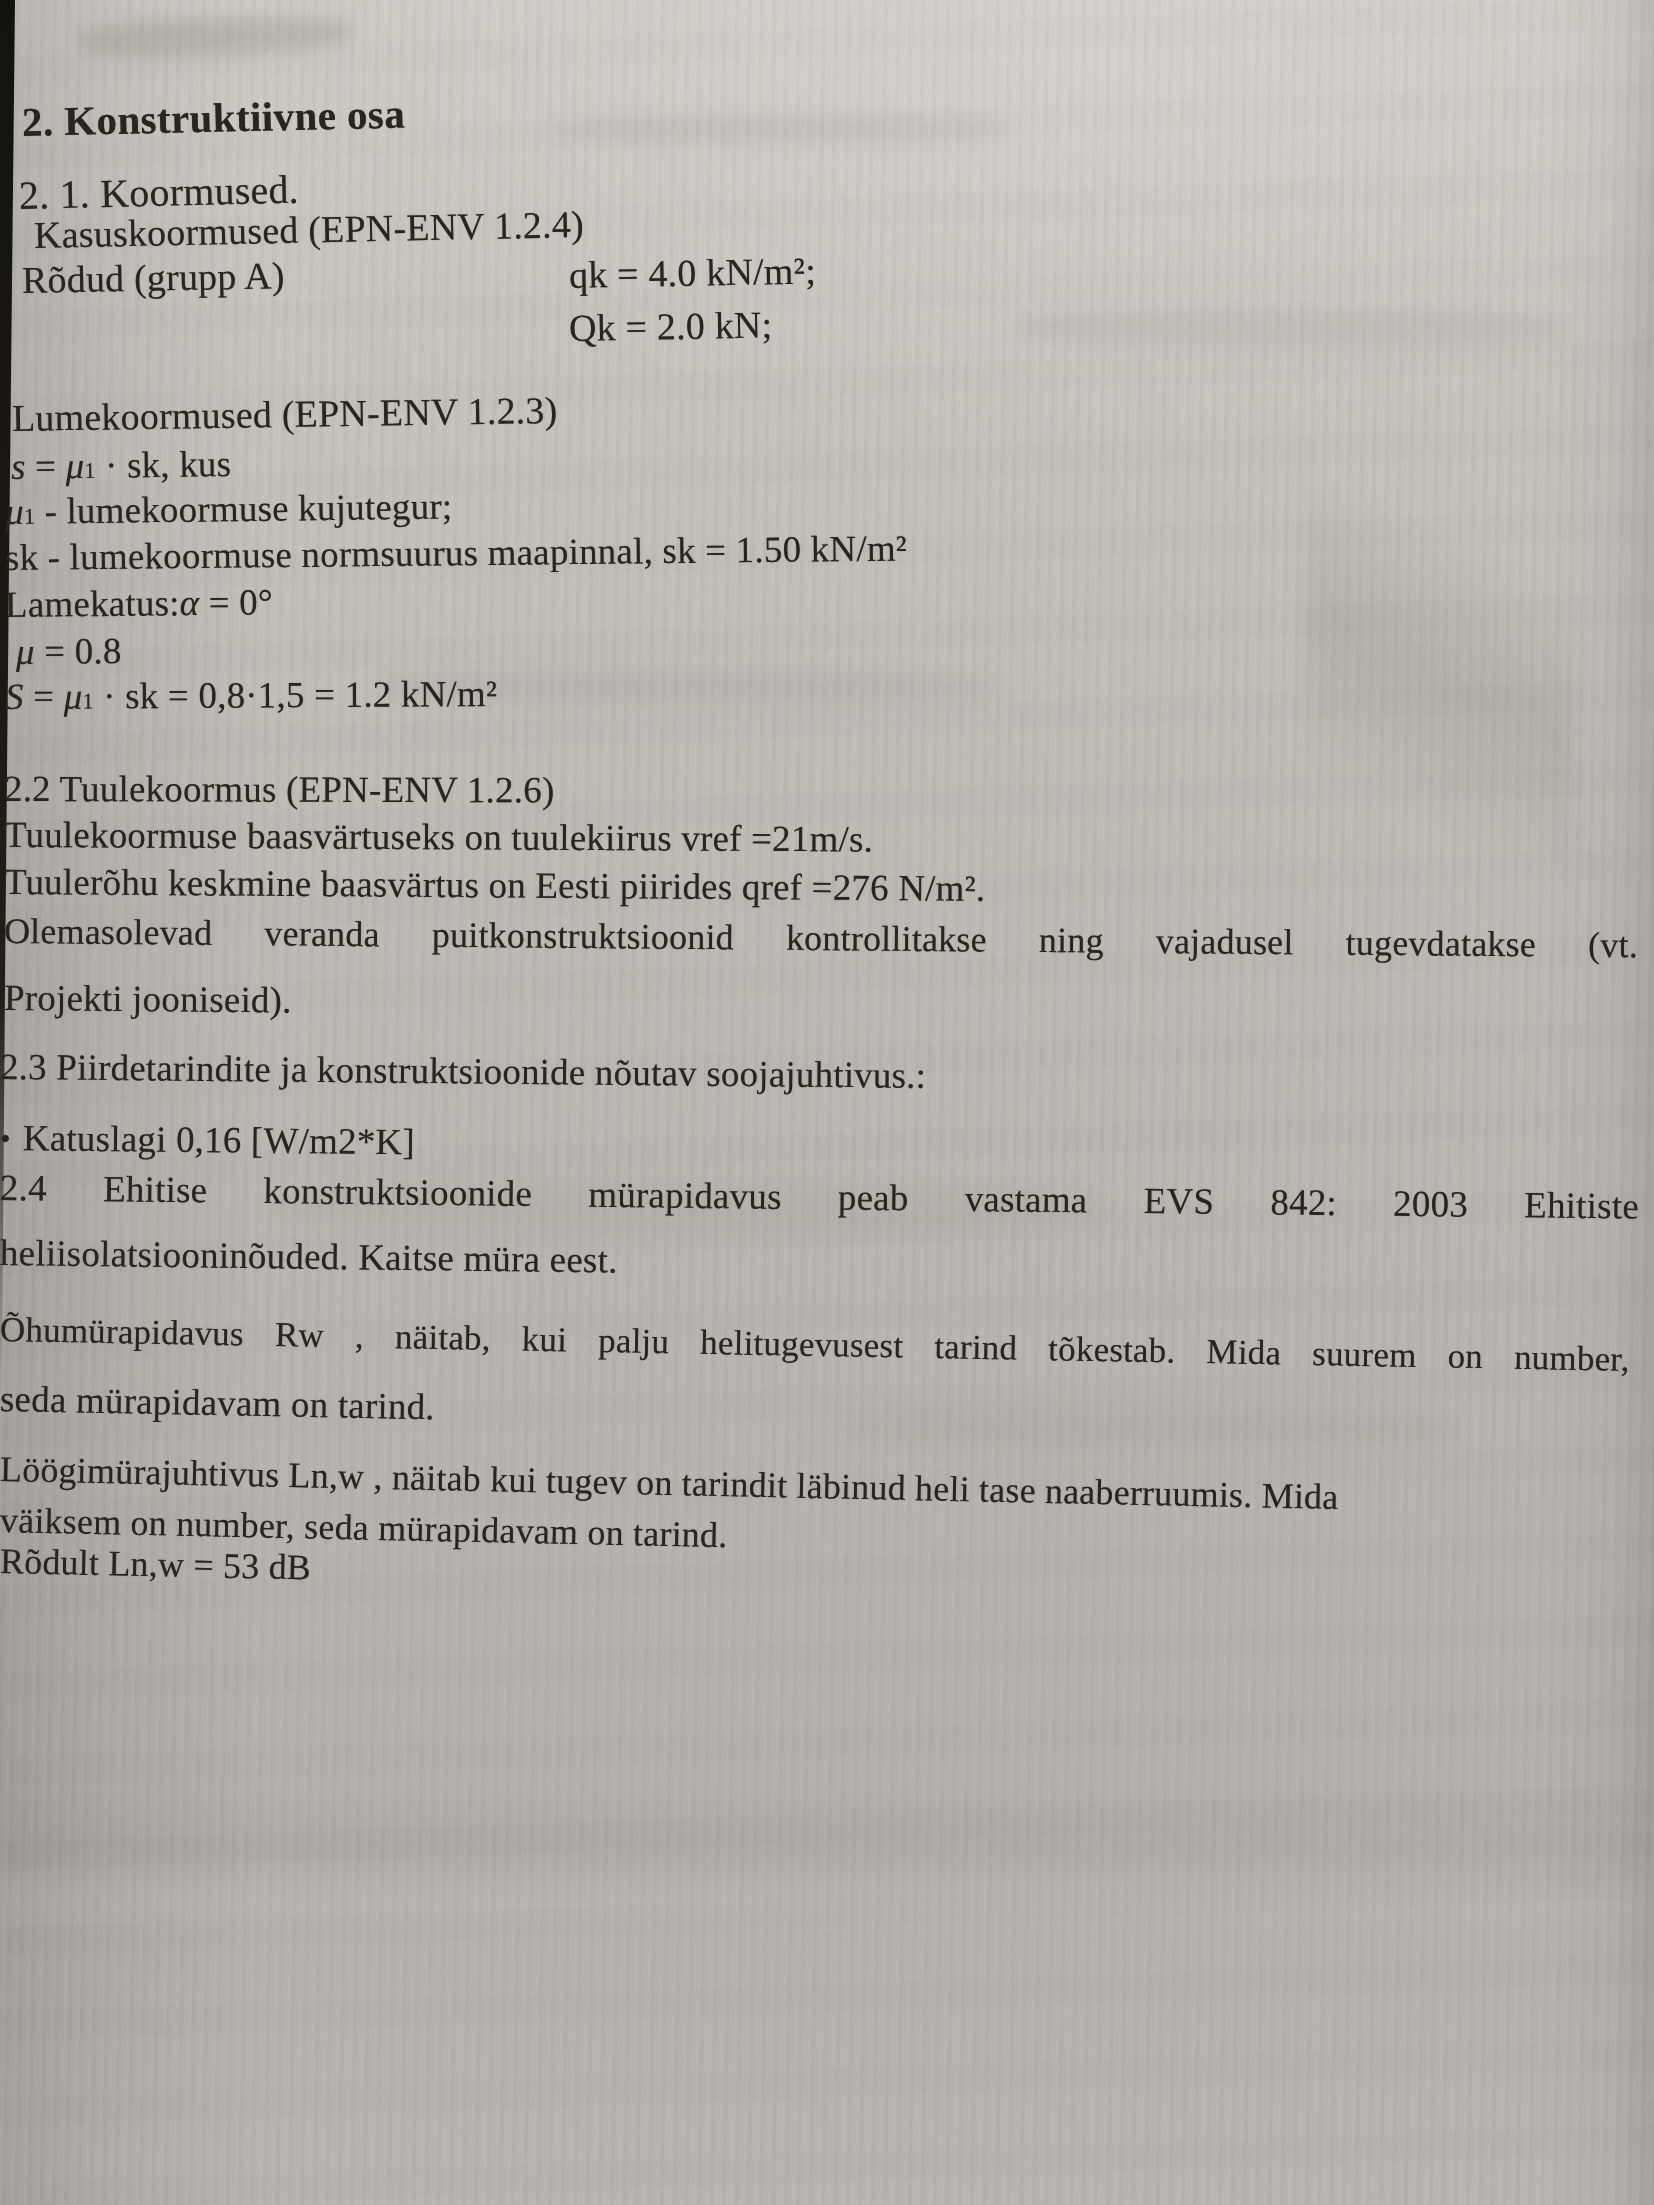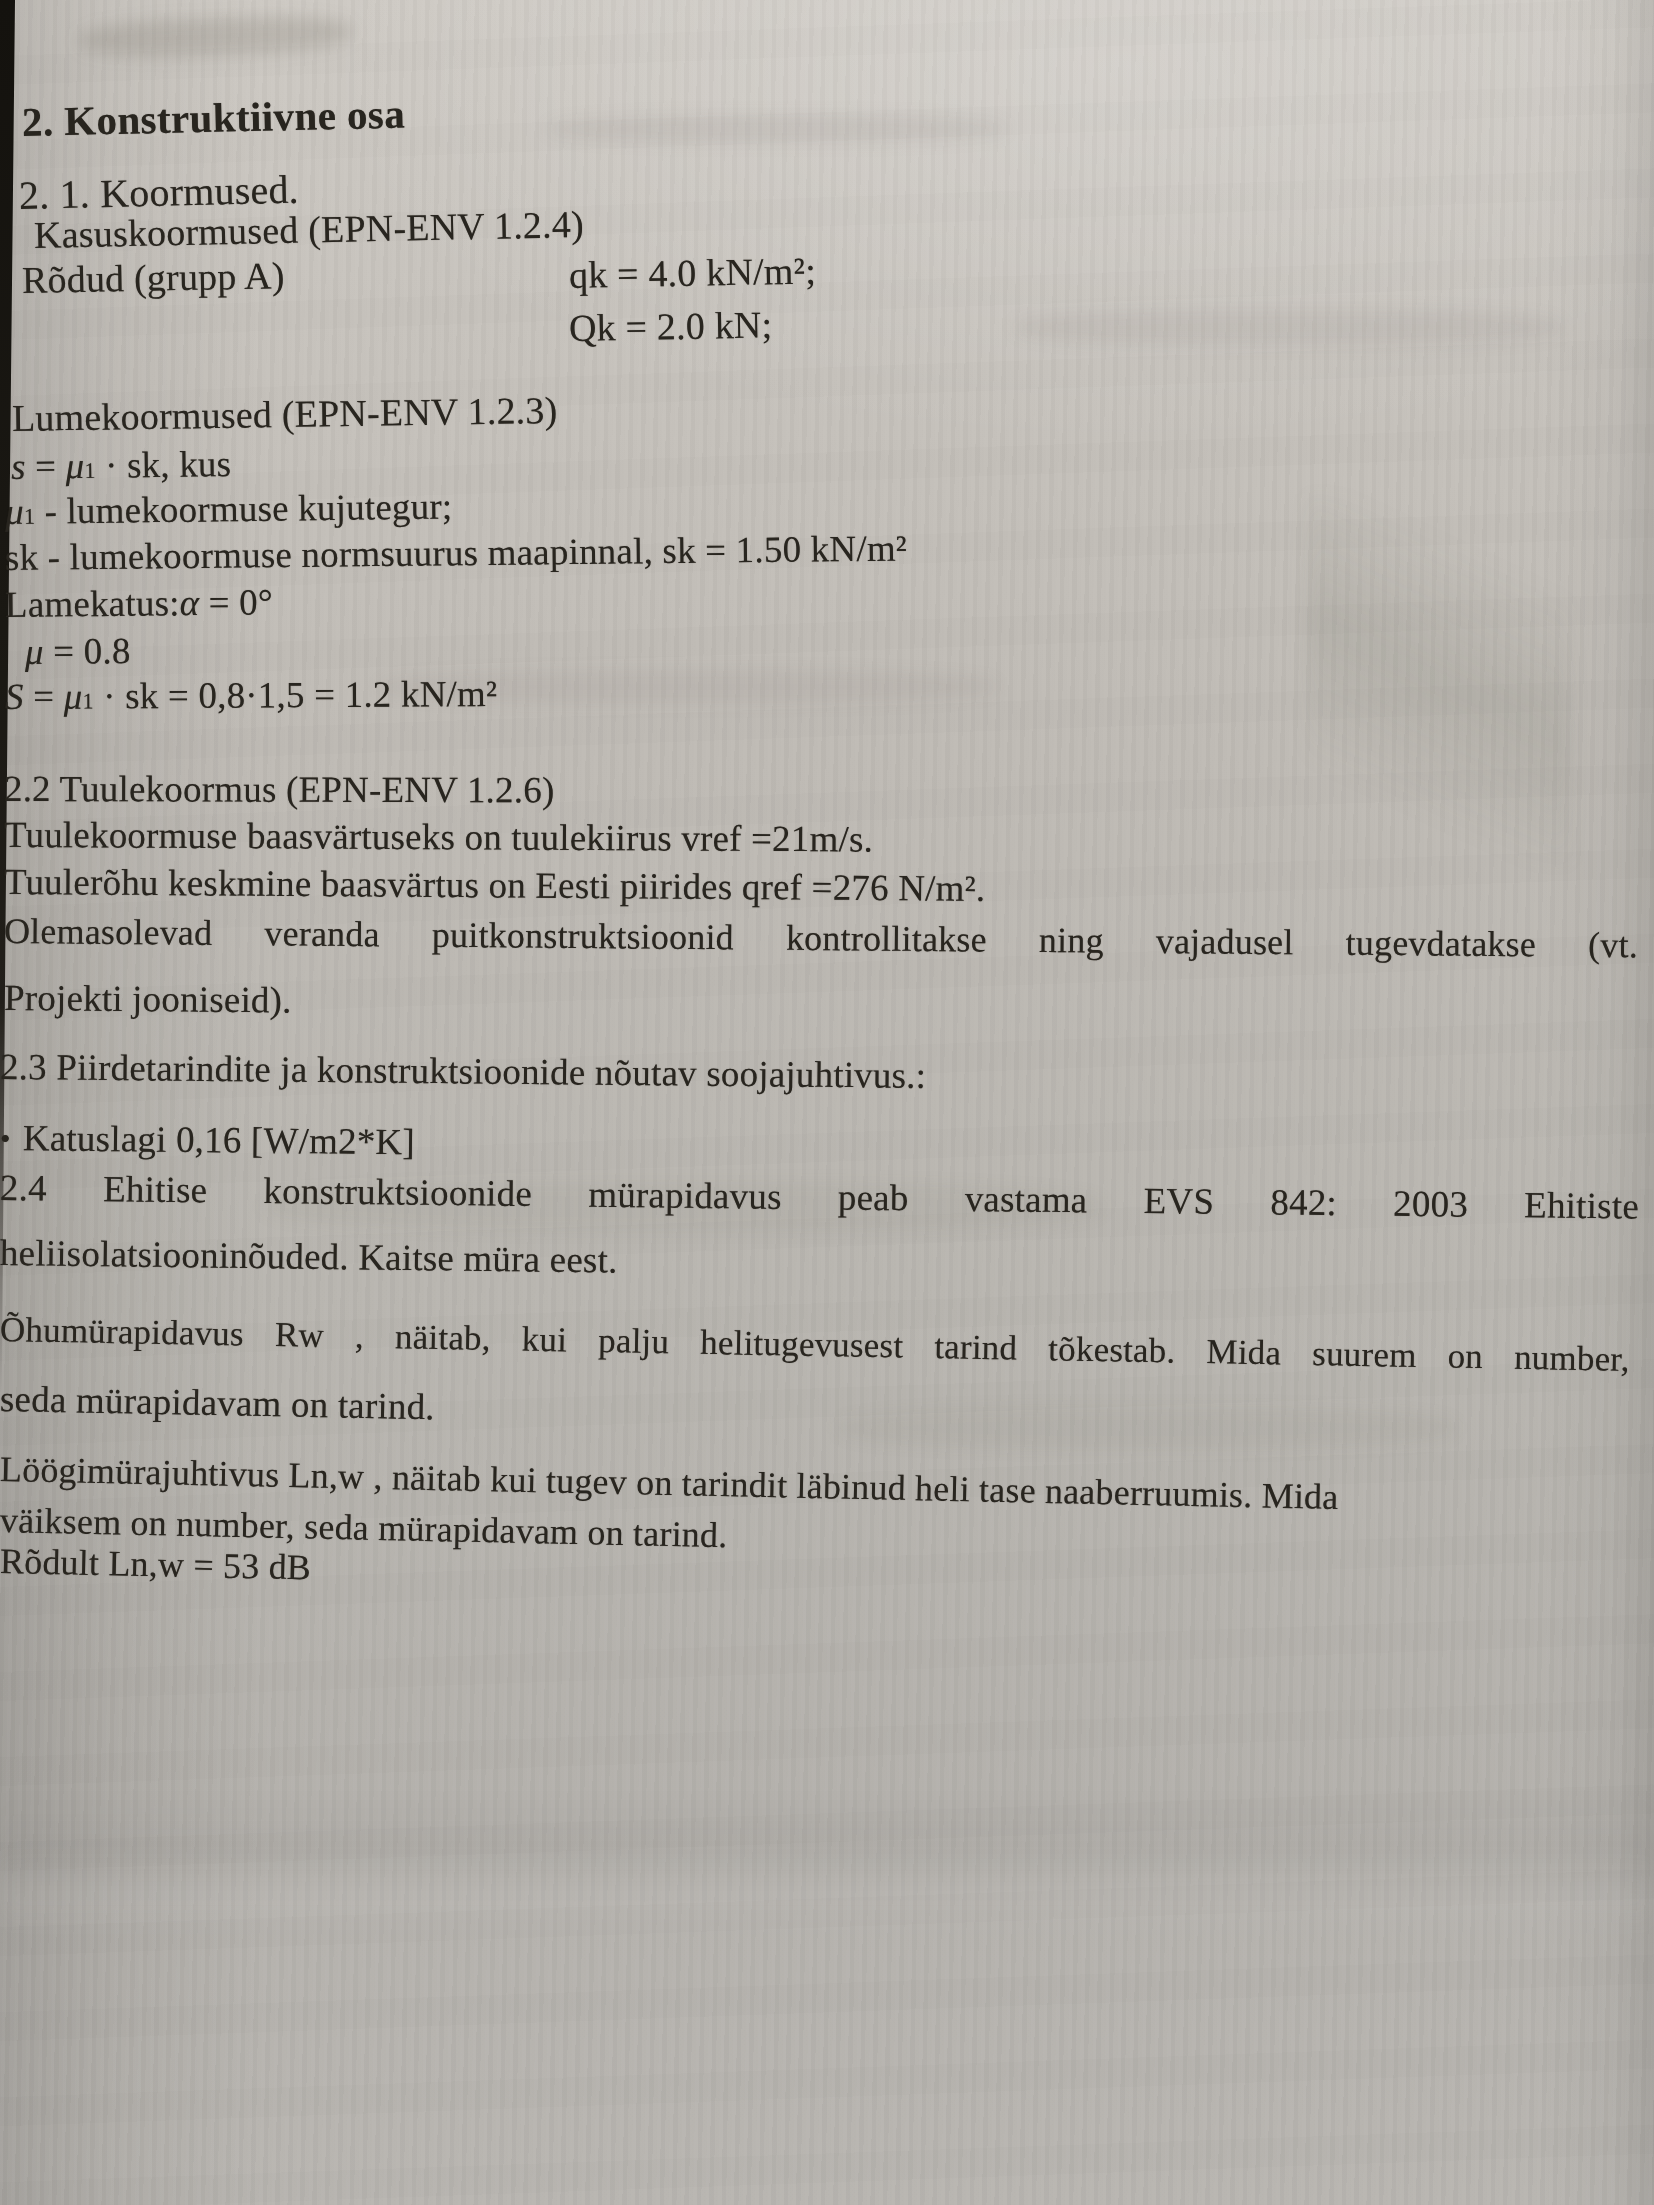--- a/index.html
+++ b/index.html
@@ -68,21 +68,21 @@
 <div class="line" style="left:12.4px;top:396px;font-size:38px;transform:rotate(-0.85deg);"><span>Lumekoormused (EPN-ENV 1.2.3)</span></div>
 
 <div class="line" style="left:10.6px;top:446px;transform:rotate(-0.8deg);"><span class="it">s</span><span> = </span><span class="it">μ</span><span class="sub">1</span><span> · sk, kus</span></div>
 
 <div class="line" style="left:5.3px;top:491px;transform:rotate(-0.7deg);"><span class="it">μ</span><span class="sub">1</span><span> - lumekoormuse kujutegur;</span></div>
 
 <div class="line" style="left:5.3px;top:537px;transform:rotate(-0.6deg);"><span>sk - lumekoormuse normsuurus maapinnal, sk = 1.50 kN/m²</span></div>
 
 <div class="line" style="left:5.3px;top:584px;transform:rotate(-0.55deg);"><span>Lamekatus:</span><span class="it">α</span><span> = 0°</span></div>
 
-<div class="line" style="left:25px;top:631px;transform:rotate(-0.45deg);"><span class="it">μ</span><span> = 0.8</span></div>
+<div class="line" style="left:16px;top:631px;transform:rotate(-0.45deg);"><span class="it">μ</span><span> = 0.8</span></div>
 
 <div class="line" style="left:5.3px;top:676px;transform:rotate(-0.35deg);"><span class="it">S</span><span> = </span><span class="it">μ</span><span class="sub">1</span><span> · sk = 0,8·1,5 = 1.2 kN/m²</span></div>
 
 <div class="line" style="left:3.5px;top:768px;transform:rotate(0.15deg);"><span>2.2 Tuulekoormus (EPN-ENV 1.2.6)</span></div>
 
 <div class="line" style="left:3.5px;top:814px;transform:rotate(0.3deg);"><span>Tuulekoormuse baasvärtuseks on tuulekiirus vref =21m/s.</span></div>
 
 <div class="line" style="left:3.5px;top:861px;transform:rotate(0.4deg);"><span>Tuulerõhu keskmine baasvärtus on Eesti piirides qref =276 N/m².</span></div>
 
 <div class="line just" style="left:3.5px;top:911px;width:1634px;font-size:36px;transform:rotate(0.5deg);"><span>Olemasolevad veranda puitkonstruktsioonid kontrollitakse ning vajadusel tugevdatakse (vt.</span></div>

